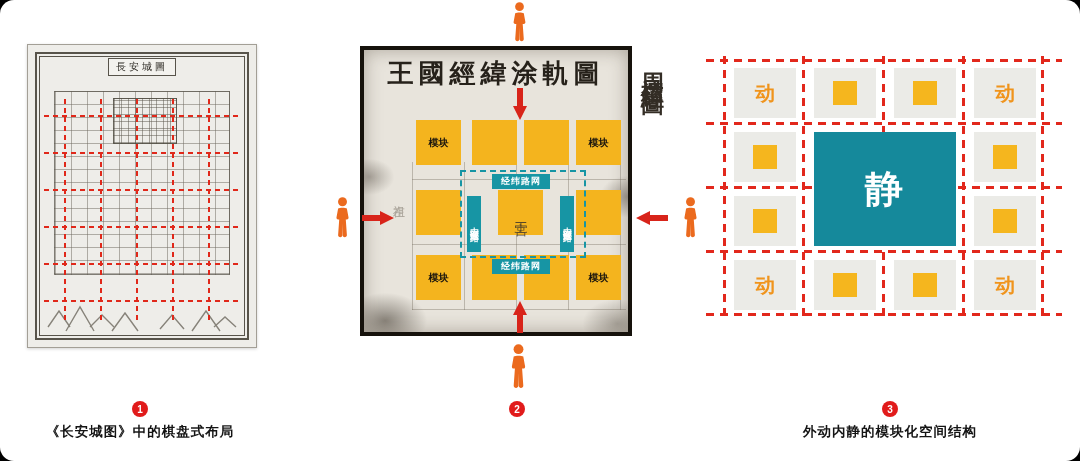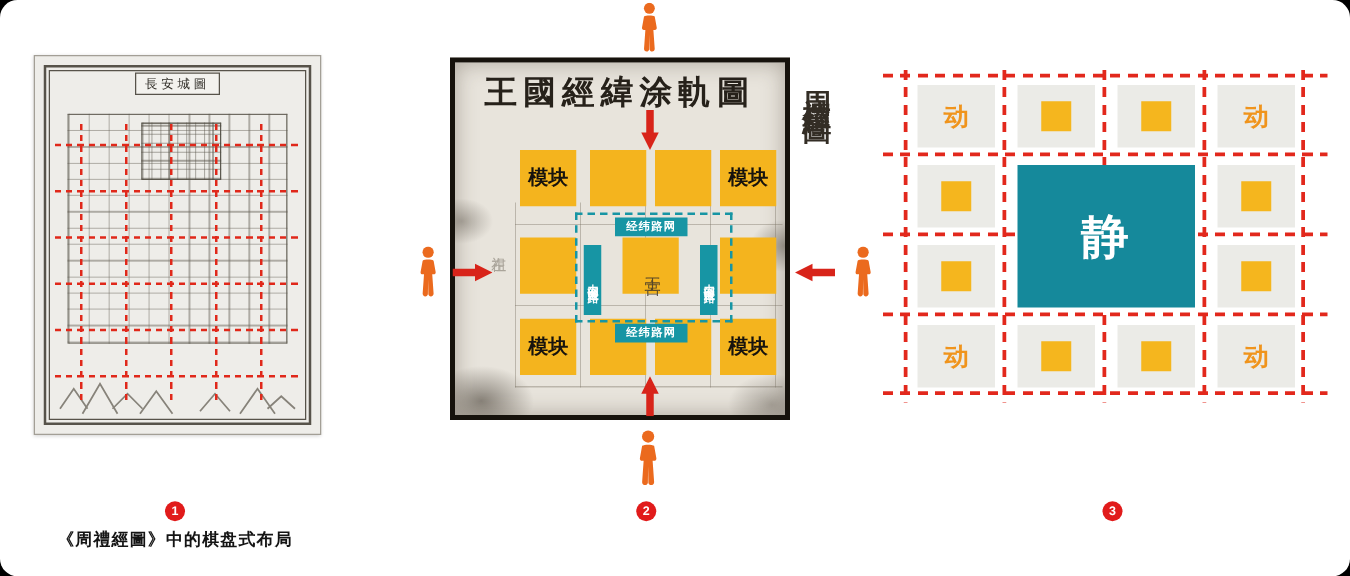--- a/index.html
+++ b/index.html
@@ -35,21 +35,21 @@
         radial-gradient(36px 26px at 2% 45%,rgba(44,36,26,.32),rgba(44,36,26,0) 70%),
         #e8e4dc;
       box-shadow:inset 0 0 18px rgba(60,50,35,.35);}
   .p2-title{position:absolute;top:6px;left:0;right:0;text-align:center;
       font-family:"DejaVu Serif","Liberation Serif",serif;font-weight:700;font-size:26px;
       letter-spacing:5px;color:#26211a;}
   .p2-streets{position:absolute;left:48px;top:112px;width:214px;height:148px;
       background:repeating-linear-gradient(90deg,rgba(120,112,98,.4) 0 1px,transparent 1px 52px),
                  repeating-linear-gradient(0deg,rgba(120,112,98,.4) 0 1px,transparent 1px 65px);}
   .module{position:absolute;width:45px;height:45px;background:#f4b41e;display:flex;align-items:center;
-      justify-content:center;font-size:16px;font-weight:700;color:#17130e;z-index:2;}
+      justify-content:center;font-size:10px;font-weight:700;color:#17130e;z-index:2;}
   .p2-net{position:absolute;left:96px;top:120px;width:122px;height:84px;border:2px dashed #1795a4;z-index:3;}
   .chip{position:absolute;background:#1795a4;color:#fff;font-size:9px;font-weight:700;letter-spacing:1px;
       display:flex;align-items:center;justify-content:center;z-index:4;white-space:nowrap;margin-top:12px;}
   .chip-h{width:58px;height:15px;}
   .chip-v{width:14px;height:56px;writing-mode:vertical-rl;text-orientation:upright;letter-spacing:2px;}
   .p2-center-txt{position:absolute;left:134px;top:137px;width:45px;height:50px;writing-mode:vertical-rl;
       text-orientation:upright;font-family:"DejaVu Serif",serif;font-size:13px;color:#3c352b;z-index:5;
       display:flex;align-items:center;justify-content:center;opacity:.85;}
   .p2-faint{position:absolute;writing-mode:vertical-rl;text-orientation:upright;
       font-family:"DejaVu Serif",serif;font-size:12px;color:#6d665a;opacity:.5;z-index:1;}
@@ -239,15 +239,16 @@
         </div>
       <div class="cell dong">动</div>
     </div>
     <div class="p3-core">静</div>
   </section>
 
   <div class="badge" style="left:132px">1</div>
   <div class="badge" style="left:509px">2</div>
   <div class="badge" style="left:882px">3</div>
 
-  <div class="cap" style="left:0px">《周禮經圖》中的棋盘式布局</div>
+  <div class="cap" style="left:0px">《长安城图》中的棋盘式布局</div>
+  <div class="cap" style="left:750px">外动内静的模块化空间结构</div>
 
 </div>
 
 </body></html>

